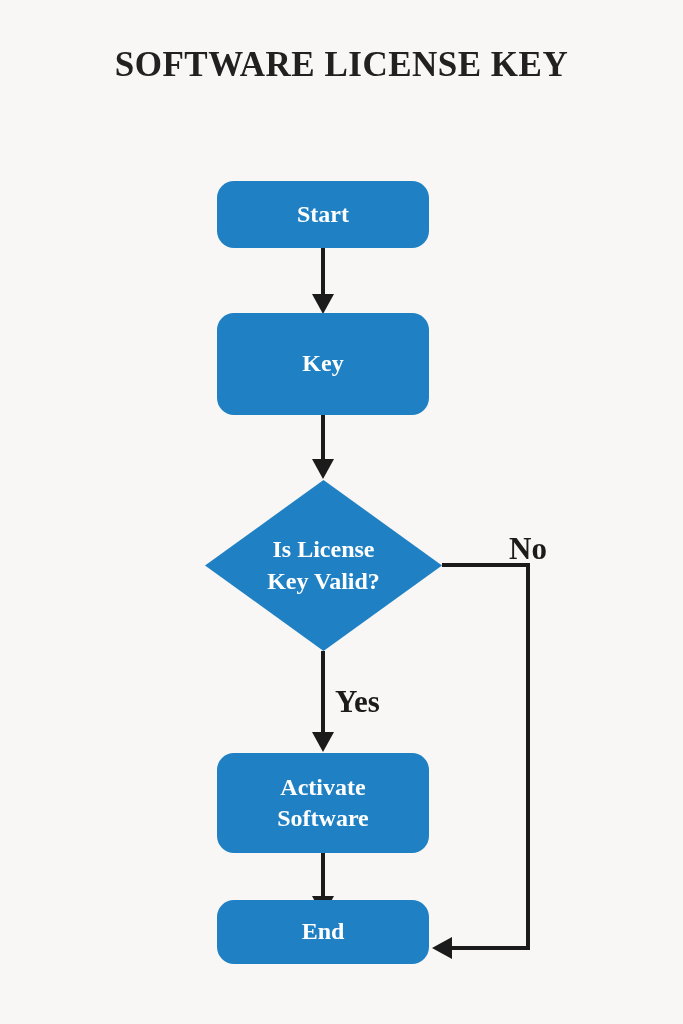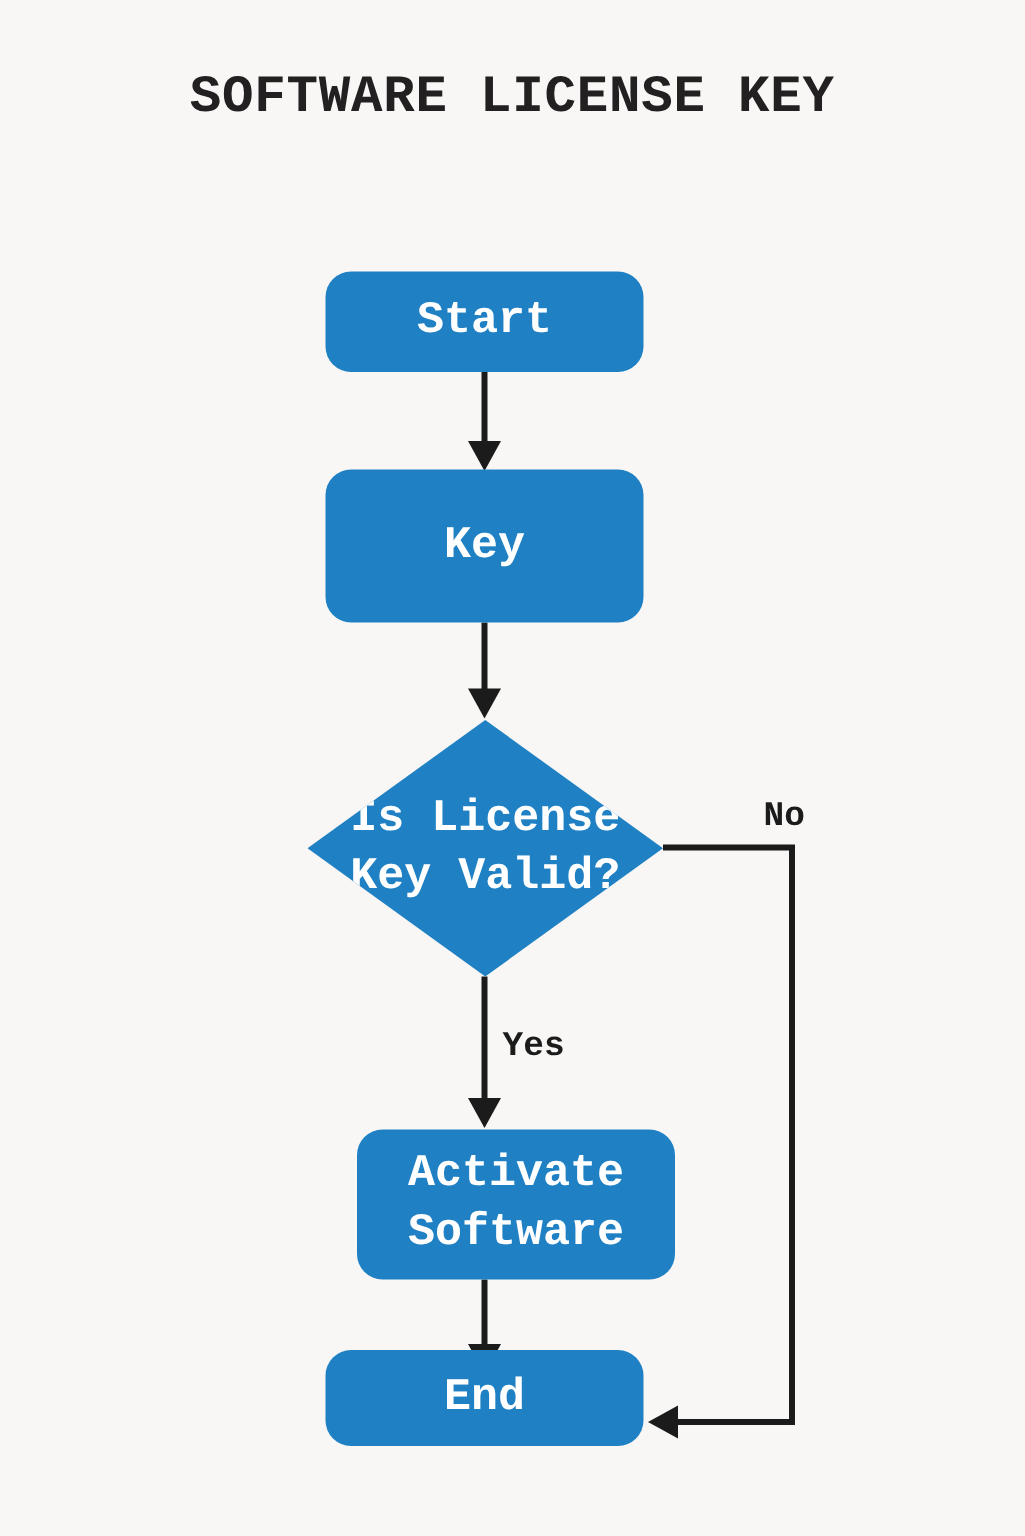--- a/index.html
+++ b/index.html
@@ -9,21 +9,21 @@
     --background: #f8f7f5;
     --title-text: #222021;
   }
   * { box-sizing: border-box; }
   html, body { margin: 0; padding: 0; background: var(--background); }
   .canvas {
     position: relative;
     width: 611px;
     height: 1024px;
     background: var(--background);
-    font-family: Liberation Mono, monospace;
+    font-family: Liberation Serif, serif;
     overflow: hidden;
   }
   .title {
     position: absolute;
     top: 42px;
     left: 0;
     width: 683px;
     text-align: center;
     font-size: 35px;
     font-weight: bold;
@@ -50,36 +50,36 @@
   .node {
     position: absolute;
     display: flex;
     flex-direction: column;
     align-items: center;
     justify-content: center;
     text-align: center;
     background: var(--node-fill);
     color: var(--node-text);
     font-weight: bold;
-    font-size: 30px;
+    font-size: 24px;
     line-height: 1.3;
   }
   .node.rect { border-radius: 17px; }
   .node.diamond {
     clip-path: polygon(50% 0, 100% 50%, 50% 100%, 0 50%);
   }
   #node-start    { left: 217px; top: 181px; width: 212px; height: 67px; }
   #node-enter    { left: 217px; top: 313px; width: 212px; height: 102px; }
   #node-decision { left: 205px; top: 480px; width: 237px; height: 171px; }
-  #node-activate { left: 217px; top: 753px; width: 212px; height: 100px; margin-left: 21px; }
+  #node-activate { left: 217px; top: 753px; width: 212px; height: 100px; }
   #node-end      { left: 217px; top: 900px; width: 212px; height: 64px; }
   .edge-label {
     position: absolute;
     font-weight: bold;
-    font-size: 23px;
+    font-size: 31px;
     color: var(--line);
   }
   #label-yes { left: 335px; top: 684px; }
   #label-no  { left: 509px; top: 531px; }
 </style>
 </head>
 <body>
 
 <div class="canvas">
 

